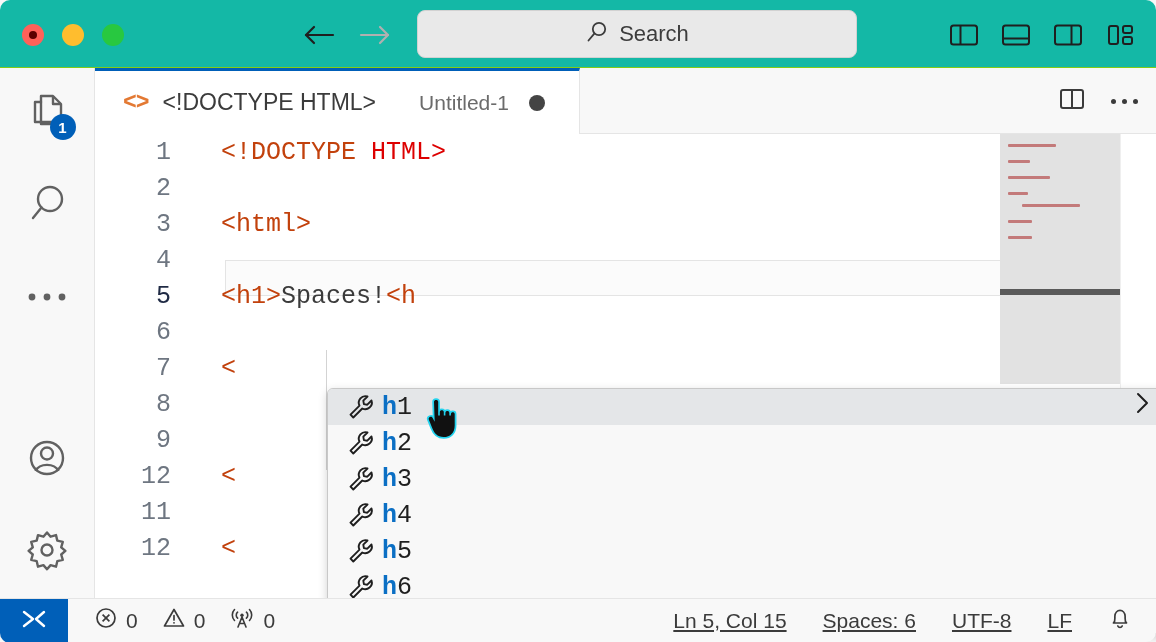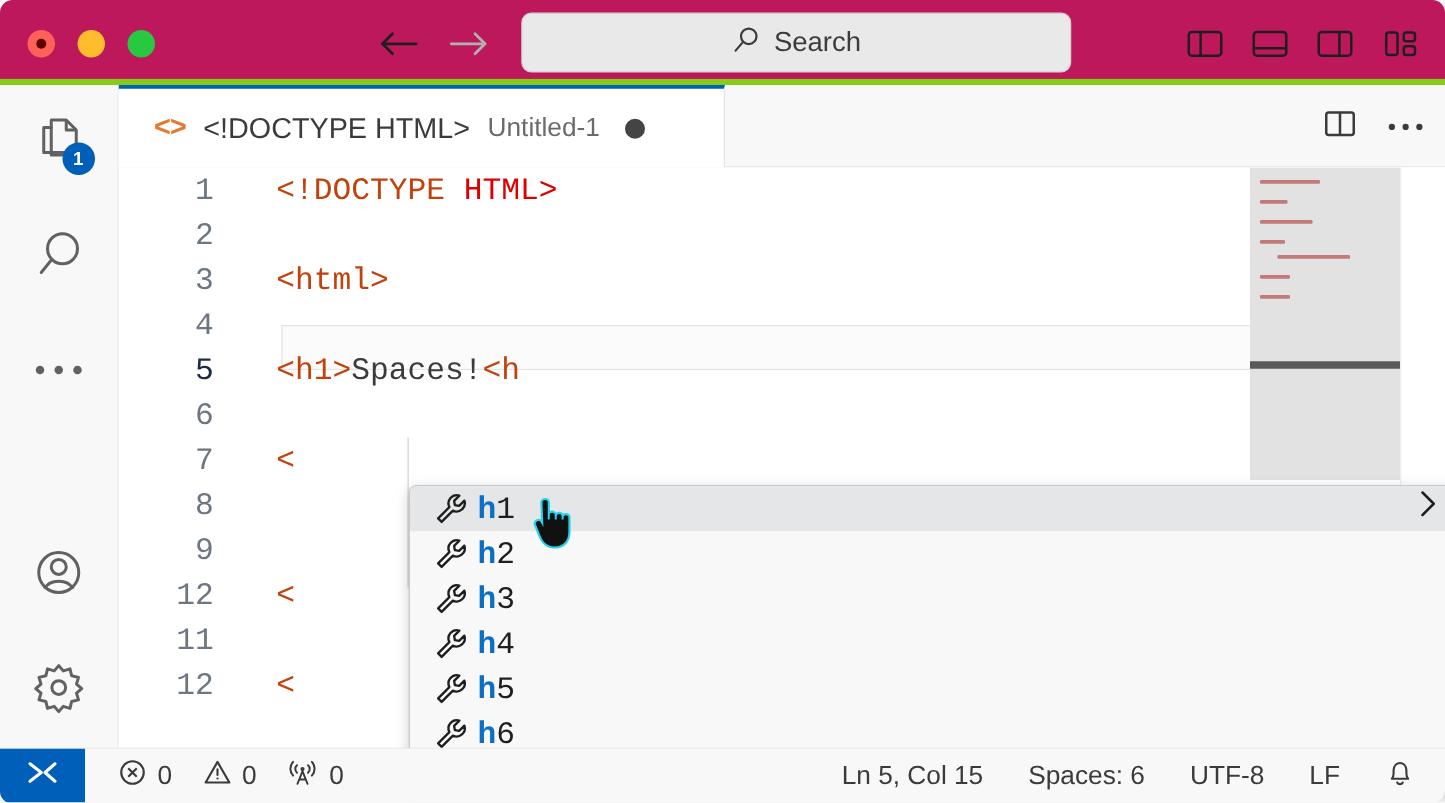--- a/index.html
+++ b/index.html
@@ -13,22 +13,22 @@
     position: relative;
     width: 1156px; height: 642px;
     background: #f8f8f8;
     overflow: hidden;
   }
 
   
   .titlebar {
     position: absolute; top: 0; left: 0;
     width: 1156px; height: 68px;
-    background: #be185d;
-    border-bottom: 5px solid #84cc16;
+    background: #14b8a6;
+    border-bottom: 1px solid #84cc16;
     border-top-left-radius: 10px; border-top-right-radius: 10px;
   }
   .traffic {
     position: absolute; top: 24px; left: 22px;
     display: flex; gap: 18px; align-items: center;
   }
   .dot { width: 22px; height: 22px; border-radius: 50%; position: relative; }
   .dot.red { background: #ff6159; }
   .dot.red::after {
     content: ""; position: absolute; left: 7px; top: 7px;
@@ -101,21 +101,21 @@
     border-right: 1px solid #e5e5e5;
     display: flex; align-items: center;
     padding-left: 28px; gap: 14px;
   }
   .tab-icon {
     color: #e37933; font-size: 23px; font-weight: bold;
     font-family: "Liberation Mono", monospace;
     letter-spacing: -1px;
   }
   .tab-title { font-size: 23px; color: #3b3b3b; white-space: nowrap; }
-  .tab-desc { font-size: 21px; color: #6b6b6b; white-space: nowrap; }
+  .tab-desc { font-size: 21px; color: #6b6b6b; white-space: nowrap; margin-left: 29px; }
   .tab-dirty {
     width: 16px; height: 16px; border-radius: 50%; background: #444; margin-left: 6px;
   }
   .editor-actions {
     position: absolute; top: 0; right: 18px; height: 66px;
     display: flex; align-items: center; gap: 26px;
   }
   .dots-h { display: flex; gap: 6px; align-items: center; }
   .dots-h i { width: 5px; height: 5px; border-radius: 50%; background: #3b3b3b; display: block; }
 
@@ -225,21 +225,21 @@
     border-bottom-left-radius: 10px;
   }
   .st-item {
     display: flex; align-items: center; gap: 8px;
     padding: 0 10px; height: 44px;
     font-size: 21px; color: #3b3b3b;
     font-family: "Liberation Sans", sans-serif;
   }
   .st-left { display: flex; align-items: center; margin-left: 16px; gap: 4px; }
   .st-right { margin-left: auto; display: flex; align-items: center; margin-right: 10px; gap: 8px; }
-  .st-right .st-item { padding: 0 14px; }
+  .st-right .st-item { padding: 0 14px; text-decoration: underline; }
 </style>
 </head>
 <body>
 
 <div id="app">
 
   <div class="titlebar">
 
     <div class="traffic">
       <span class="dot red"></span>

